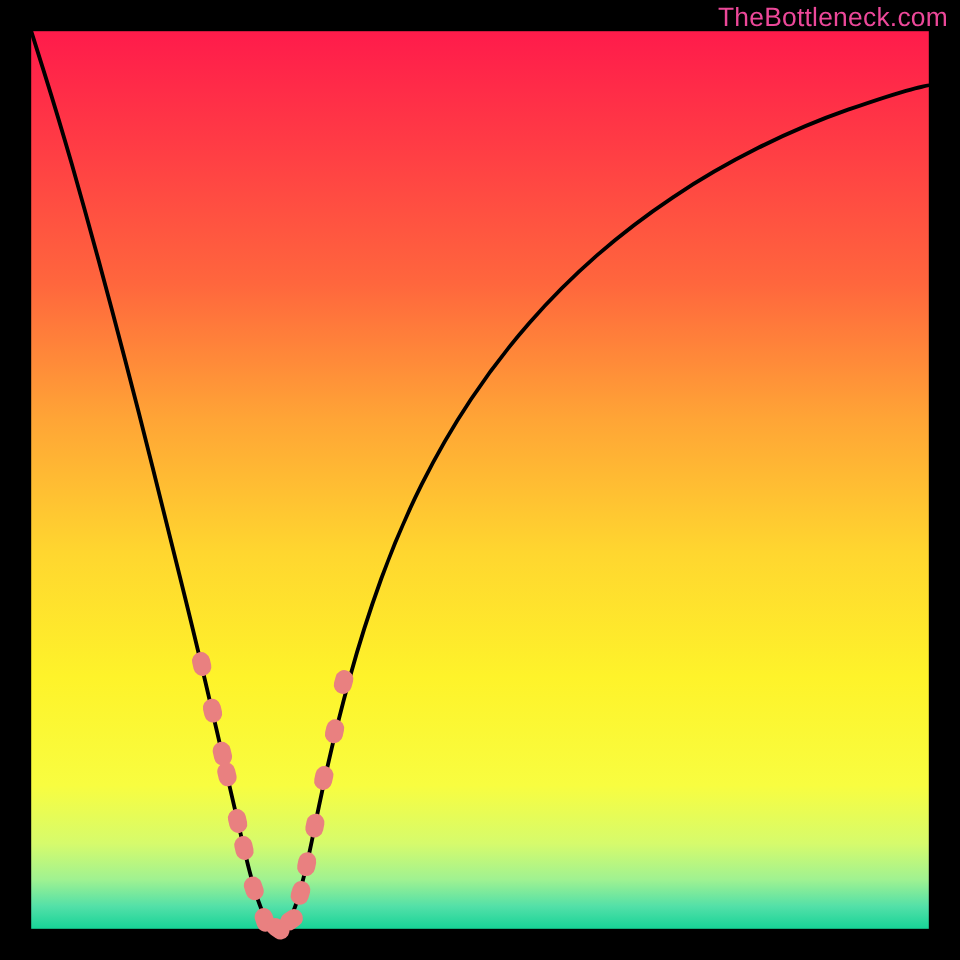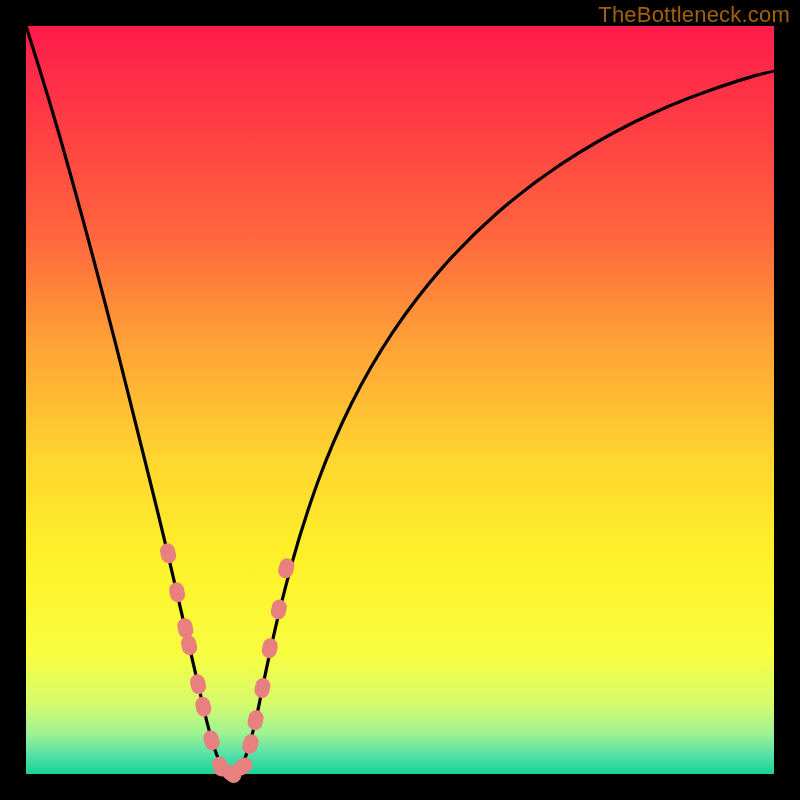--- a/index.html
+++ b/index.html
@@ -14,21 +14,21 @@
   .outer {
     position: relative;
     width: 800px;
     height: 800px;
     background: #000;
   }
   .watermark {
     position: absolute;
     top: 2px;
     right: 10px;
-    color: #a16207;
+    color: #ec4899;
     font-size: 22px;
     font-weight: 500;
     letter-spacing: 0.2px;
     user-select: none;
   }
   svg {
     position: absolute;
     left: 0;
     top: 0;
   }

